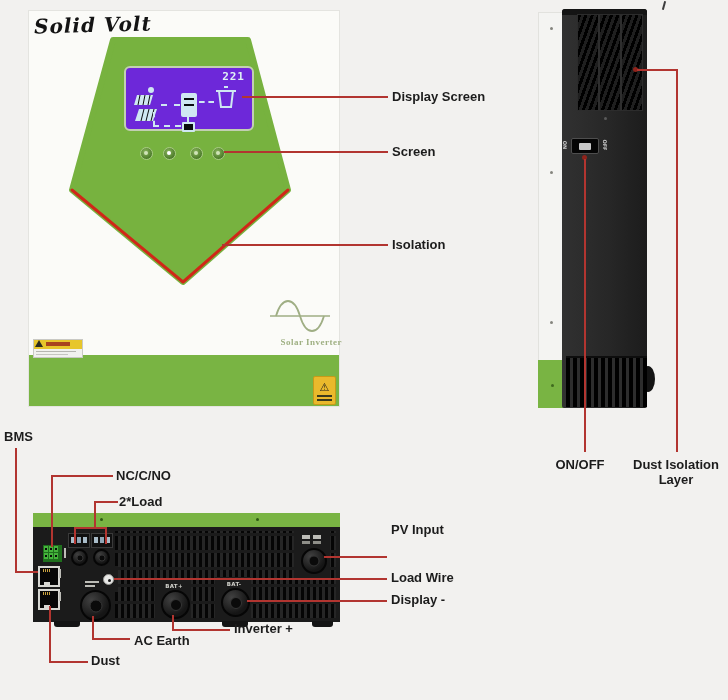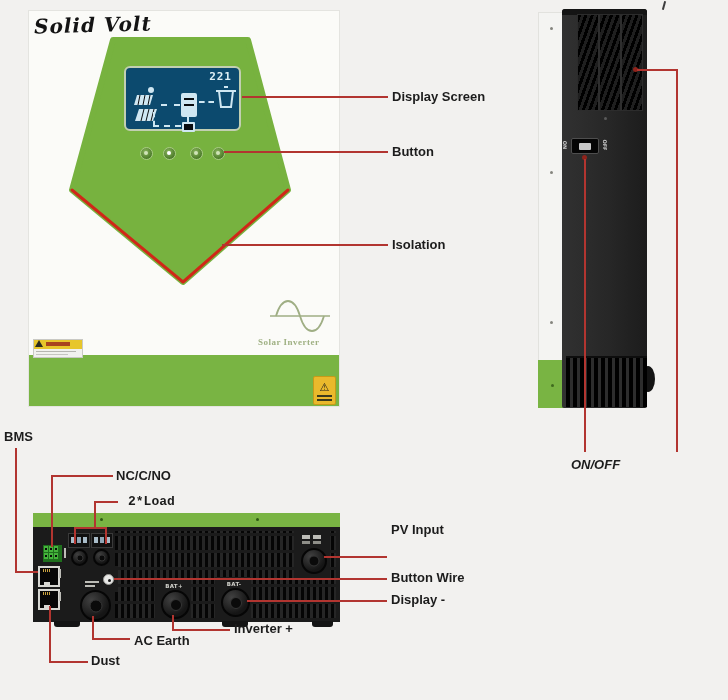--- a/index.html
+++ b/index.html
@@ -41,21 +41,21 @@
 
   <div class="abs" style="left:28px;top:10px;width:312px;height:397px;background:#fbfbf8;border:1px solid #e4e4e0;box-sizing:border-box;"></div>
 
   <div class="abs" style="left:34px;top:13px;font:italic bold 20px 'DejaVu Serif',serif;color:#141414;transform:rotate(-1.5deg);letter-spacing:1px;">Solid Volt</div>
 
   <svg class="abs" style="left:28px;top:10px;" width="312" height="290" viewBox="0 0 312 290">
     <polygon points="85,30 220,30 260,180 155,272 44,180" fill="#77b23f" stroke="#77b23f" stroke-width="6" stroke-linejoin="round"></polygon>
     <polyline points="260,180 155,272 44,180" fill="none" stroke="#d02718" stroke-width="3" stroke-linecap="round" stroke-linejoin="round"></polyline>
   </svg>
 
-  <div class="abs" style="left:124px;top:66px;width:117px;height:65px;background:#0c4a6e;border:2px solid #c2cfb2;border-radius:6px;box-sizing:border-box;">
+  <div class="abs" style="left:124px;top:66px;width:130px;height:65px;background:#6d28d9;border:2px solid #c2cfb2;border-radius:6px;box-sizing:border-box;">
     <span class="abs" style="right:7px;top:2px;font:bold 11px 'DejaVu Sans Mono',monospace;color:#dff0f5;letter-spacing:1px;">221</span>
 
     <svg class="abs" style="left:5px;top:17px;" width="30" height="40" viewBox="0 0 30 40">
       <circle cx="20" cy="5" r="3" fill="#cfe7f2"></circle>
       <g fill="#cfe7f2">
         <polygon points="6,10 22,10 19,20 3,20"></polygon>
         <polygon points="8,24 26,24 22,36 4,36"></polygon>
       </g>
       <g stroke="#0a0c0f" stroke-width="1">
         <line x1="9" y1="10" x2="7" y2="20"></line>
@@ -108,33 +108,33 @@
     <div class="abs" style="left:1px;top:0;width:0;height:0;border-left:4px solid transparent;border-right:4px solid transparent;border-bottom:7px solid #2c2c20;"></div>
     <div class="abs" style="left:12px;top:2px;width:24px;height:4px;background:#a8441d;"></div>
     <div class="abs" style="left:2px;top:11px;width:40px;height:1px;background:#b5b5b0;"></div>
     <div class="abs" style="left:2px;top:14px;width:32px;height:1px;background:#c5c5c0;"></div>
   </div>
 
   <svg class="abs" style="left:266px;top:294px;" width="68" height="42" viewBox="0 0 68 42">
     <line x1="4" y1="22" x2="64" y2="22" stroke="#9fae84" stroke-width="1.5"></line>
     <path d="M10 22 C 16 2, 28 2, 34 22 C 40 42, 52 42, 58 22" fill="none" stroke="#9fae84" stroke-width="1.8"></path>
   </svg>
-  <div class="abs" style="left:258px;top:337px;width:84px;text-align:left;font:bold 9px 'Liberation Serif',serif;color:#9fb083;letter-spacing:.5px;">Solar Inverter</div>
+  <div class="abs" style="left:258px;top:337px;width:84px;text-align:right;font:bold 9px 'Liberation Serif',serif;color:#9fb083;letter-spacing:.5px;">Solar Inverter</div>
 
   <div class="abs" style="left:313px;top:376px;width:23px;height:29px;background:#eab92c;border:1px solid #c79a18;border-radius:2px;box-sizing:border-box;text-align:center;">
     <span style="font-size:11px;line-height:14px;color:#1c1c1c;">⚠</span>
     <div class="abs" style="left:3px;top:18px;width:15px;height:2px;background:#3a3a1e;"></div>
     <div class="abs" style="left:3px;top:22px;width:15px;height:2px;background:#3a3a1e;"></div>
   </div>
 
   <div class="lineh" style="left:242px;top:96px;width:146px;"></div>
   <div class="lineh" style="left:224px;top:151px;width:164px;"></div>
   <div class="lineh" style="left:222px;top:244px;width:166px;"></div>
   <div class="lbl" style="left:392px;top:90px;">Display Screen</div>
-  <div class="lbl" style="left:392px;top:145px;">Button</div>
+  <div class="lbl" style="left:392px;top:145px;">Screen</div>
   <div class="lbl" style="left:392px;top:238px;">Isolation</div>
 
   <div class="abs" style="left:538px;top:12px;width:27px;height:396px;background:#f4f4f2;border:1px solid #e2e2de;box-sizing:border-box;"></div>
   <div class="abs" style="left:538px;top:360px;width:27px;height:48px;background:#79b443;"></div>
   <div class="screw" style="left:550px;top:27px;"></div>
   <div class="screw" style="left:550px;top:171px;"></div>
   <div class="screw" style="left:550px;top:321px;"></div>
   <div class="screw" style="left:551px;top:384px;background:#3f6b1f;"></div>
 
   <div class="abs" style="left:562px;top:9px;width:85px;height:399px;background:linear-gradient(90deg,#313131,#272727 55%,#1c1c1c);border-radius:3px 3px 2px 2px;"></div>
@@ -155,21 +155,25 @@
 
   <div class="abs" style="left:641px;top:366px;width:14px;height:26px;background:#141414;border-radius:50%;"></div>
   <div class="abs" style="left:566px;top:356px;width:81px;height:51px;border-top:2px solid #0d0d0d;box-sizing:border-box;
               background:repeating-linear-gradient(90deg,#000 0 4px,#2d2d2d 4px 7px);"></div>
 
   <div class="dot" style="left:633px;top:67px;"></div>
   <div class="lineh" style="left:637px;top:69px;width:41px;"></div>
   <div class="linev" style="left:676px;top:69px;height:383px;"></div>
   <div class="dot" style="left:582px;top:155px;"></div>
   <div class="linev" style="left:584px;top:159px;height:293px;"></div>
-  <div class="lbl" style="left:571px;top:458px;width:56px;font-style:italic;">ON/OFF</div>
+  <div class="lbl" style="left:552px;top:458px;width:56px;text-align:center;">ON/OFF</div>
+  <div class="lbl" style="left:630px;top:458px;width:92px;text-align:center;">
+    <span style="display:block;">Dust Isolation</span>
+    <span style="display:block;">Layer</span>
+  </div>
 
   <div class="abs" style="left:33px;top:513px;width:307px;height:14px;background:#79b443;"></div>
   <div class="screw" style="left:100px;top:518px;background:#2e5a15;"></div>
   <div class="screw" style="left:256px;top:518px;background:#2e5a15;"></div>
 
   <div class="abs" style="left:33px;top:527px;width:307px;height:95px;background:#1b1b1b;"></div>
   <div class="abs" style="left:115px;top:531px;width:221px;height:87px;
               background-image:repeating-linear-gradient(0deg,rgba(27,27,27,0) 0 14px,#1b1b1b 14px 17px),
                                repeating-linear-gradient(90deg,#050505 0 3px,#262626 3px 6px);"></div>
   <div class="cover" style="left:294px;top:529px;width:36px;height:50px;"></div>
@@ -282,21 +286,21 @@
   <div class="lineh" style="left:172px;top:629px;width:58px;"></div>
 
   <div class="linev" style="left:92px;top:616px;height:24px;"></div>
   <div class="lineh" style="left:92px;top:638px;width:38px;"></div>
 
   <div class="linev" style="left:49px;top:606px;height:57px;"></div>
   <div class="lineh" style="left:49px;top:661px;width:39px;"></div>
 
   <div class="lbl" style="left:4px;top:430px;">BMS</div>
   <div class="lbl" style="left:116px;top:469px;">NC/C/NO</div>
-  <div class="lbl" style="left:128px;top:495px;font-family:Liberation Mono, monospace;">2*Load</div>
+  <div class="lbl" style="left:119px;top:495px;">2*Load</div>
   <div class="lbl" style="left:391px;top:523px;">PV Input</div>
-  <div class="lbl" style="left:391px;top:571px;">Button Wire</div>
+  <div class="lbl" style="left:391px;top:571px;">Load Wire</div>
   <div class="lbl" style="left:391px;top:593px;">Display -</div>
   <div class="lbl" style="left:234px;top:622px;">Inverter +</div>
   <div class="lbl" style="left:134px;top:634px;">AC Earth</div>
   <div class="lbl" style="left:91px;top:654px;">Dust</div>
 
 </div>
 
 </body></html>

